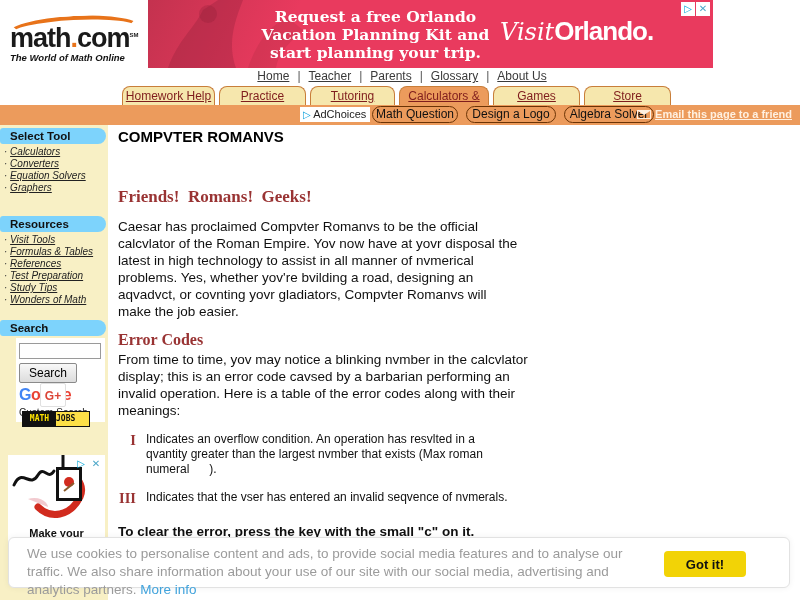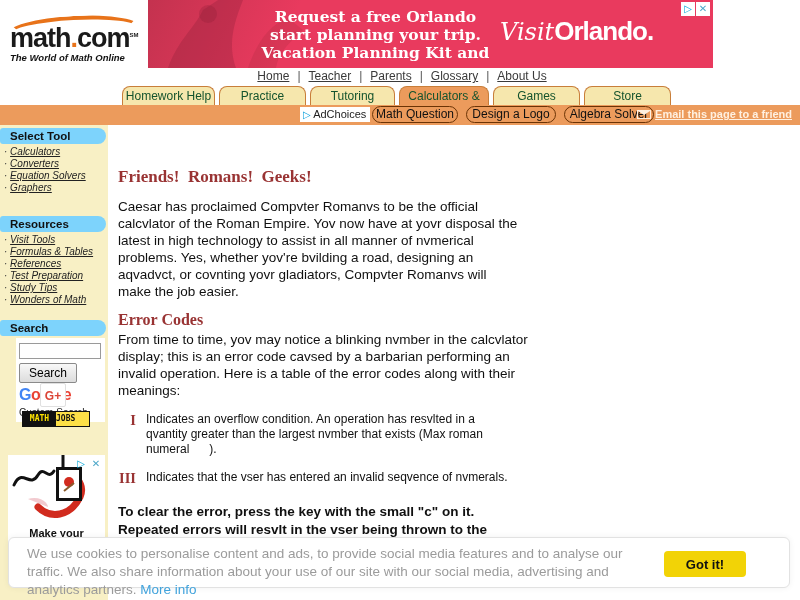--- a/index.html
+++ b/index.html
@@ -35,22 +35,22 @@
 
   
   #navlinks { position:absolute; left:122px; top:69px; width:560px; text-align:center;
     font-size:12px; color:#555; }
   #navlinks a { color:#3a3a3a; text-decoration:underline; cursor:pointer; margin:0 4px; }
   #navlinks .sep { color:#555; margin:0 4px; }
 
   
   #tabs { position:absolute; left:122px; top:86px; height:19px; display:flex; gap:4px; }
   .tab { background:#f6e7ad; border:1px solid #c87e3a; border-bottom:none;
-    border-radius:8px 8px 0 0; font-size:12px; color:#14532d; text-align:center;
-    line-height:18px; cursor:pointer; }
+    border-radius:8px 8px 0 0; font-size:12px; color:#7f1d1d; text-align:center;
+    line-height:18px; cursor:pointer;text-decoration:underline; }
   .tab.active { background:#ec9b5c; }
 
   
   #orangebar { position:absolute; left:0; top:105px; width:800px; height:20px; background:#ec9b5c; }
   #adchoices { position:absolute; left:300px; top:2px; height:15px; background:#fff;
     font-size:11px; line-height:15px; padding:0 4px 0 3px; cursor:pointer; color:#222; }
   #adchoices .tri { color:#0aa0dc; font-size:10px; }
   .pill { position:absolute; top:1px; height:17px; border:1.5px solid #6b3305; border-radius:9px;
     font-size:12px; line-height:14px; text-align:center; color:#111; background:#ec9b5c; cursor:pointer; }
   #email-link { position:absolute; right:8px; top:3px; font-size:11px; font-weight:bold;
@@ -131,22 +131,22 @@
   <div id="banner-ad">
     <div id="banner-photo">
       <svg width="190" height="68" viewBox="0 0 190 68">
         <path d="M20,68 C30,40 45,30 55,10 L70,0 L95,0 C85,25 80,45 88,68 Z" fill="rgba(140,30,55,0.30)"></path>
         <path d="M100,68 C108,45 120,25 140,18 L155,30 C138,45 130,55 128,68 Z" fill="rgba(160,40,60,0.22)"></path>
         <circle cx="60" cy="14" r="9" fill="rgba(140,30,55,0.28)"></circle>
       </svg>
     </div>
     <div id="banner-lines">
       <div>Request a free Orlando</div>
+      <div>Vacation Planning Kit and</div>
       <div>start planning your trip.</div>
-      <div>Vacation Planning Kit and</div>
     </div>
     <div id="banner-logo"><span class="visit">Visit</span><span class="orlando">Orlando.</span></div>
     <div class="ad-corner">
       <div class="chip">▷</div>
       <div class="chip x">✕</div>
     </div>
   </div>
 </div>
 
 <div id="navlinks">
@@ -216,20 +216,21 @@
       <circle cx="61" cy="27" r="5" fill="#d12b1e"></circle>
       <path d="M56,36 l10,-8" stroke="#8a5a2a" stroke-width="2"></path>
       <path d="M20,44 a14,10 0 0 1 20,8" fill="rgba(230,150,160,0.5)"></path>
     </svg>
     <div id="side-ad-text1">Make your</div>
     <div id="side-ad-text2">website happen</div>
   </div>
 </div>
 
 <div id="main">
+  <div id="page-title">COMPVTER ROMANVS</div>
   <div id="greeting">Friends!&nbsp; Romans!&nbsp; Geeks!</div>
   <div id="intro">Caesar has proclaimed Compvter Romanvs to be the official calcvlator of the Roman Empire. Yov now have at yovr disposal the latest in high technology to assist in all manner of nvmerical problems. Yes, whether yov're bvilding a road, designing an aqvadvct, or covnting yovr gladiators, Compvter Romanvs will make the job easier.</div>
   <div id="error-codes-title">Error Codes</div>
   <div id="error-intro">From time to time, yov may notice a blinking nvmber in the calcvlator display; this is an error code cavsed by a barbarian performing an invalid operation. Here is a table of the error codes along with their meanings:</div>
 
   <div class="error-row">
     <div class="error-num">I</div>
     <div class="error-text">Indicates an overflow condition. An operation has resvlted in a qvantity greater than the largest nvmber that exists (Max roman numeral&nbsp;&nbsp;&nbsp;&nbsp;&nbsp;&nbsp;).</div>
   </div>
   <div class="error-row">

